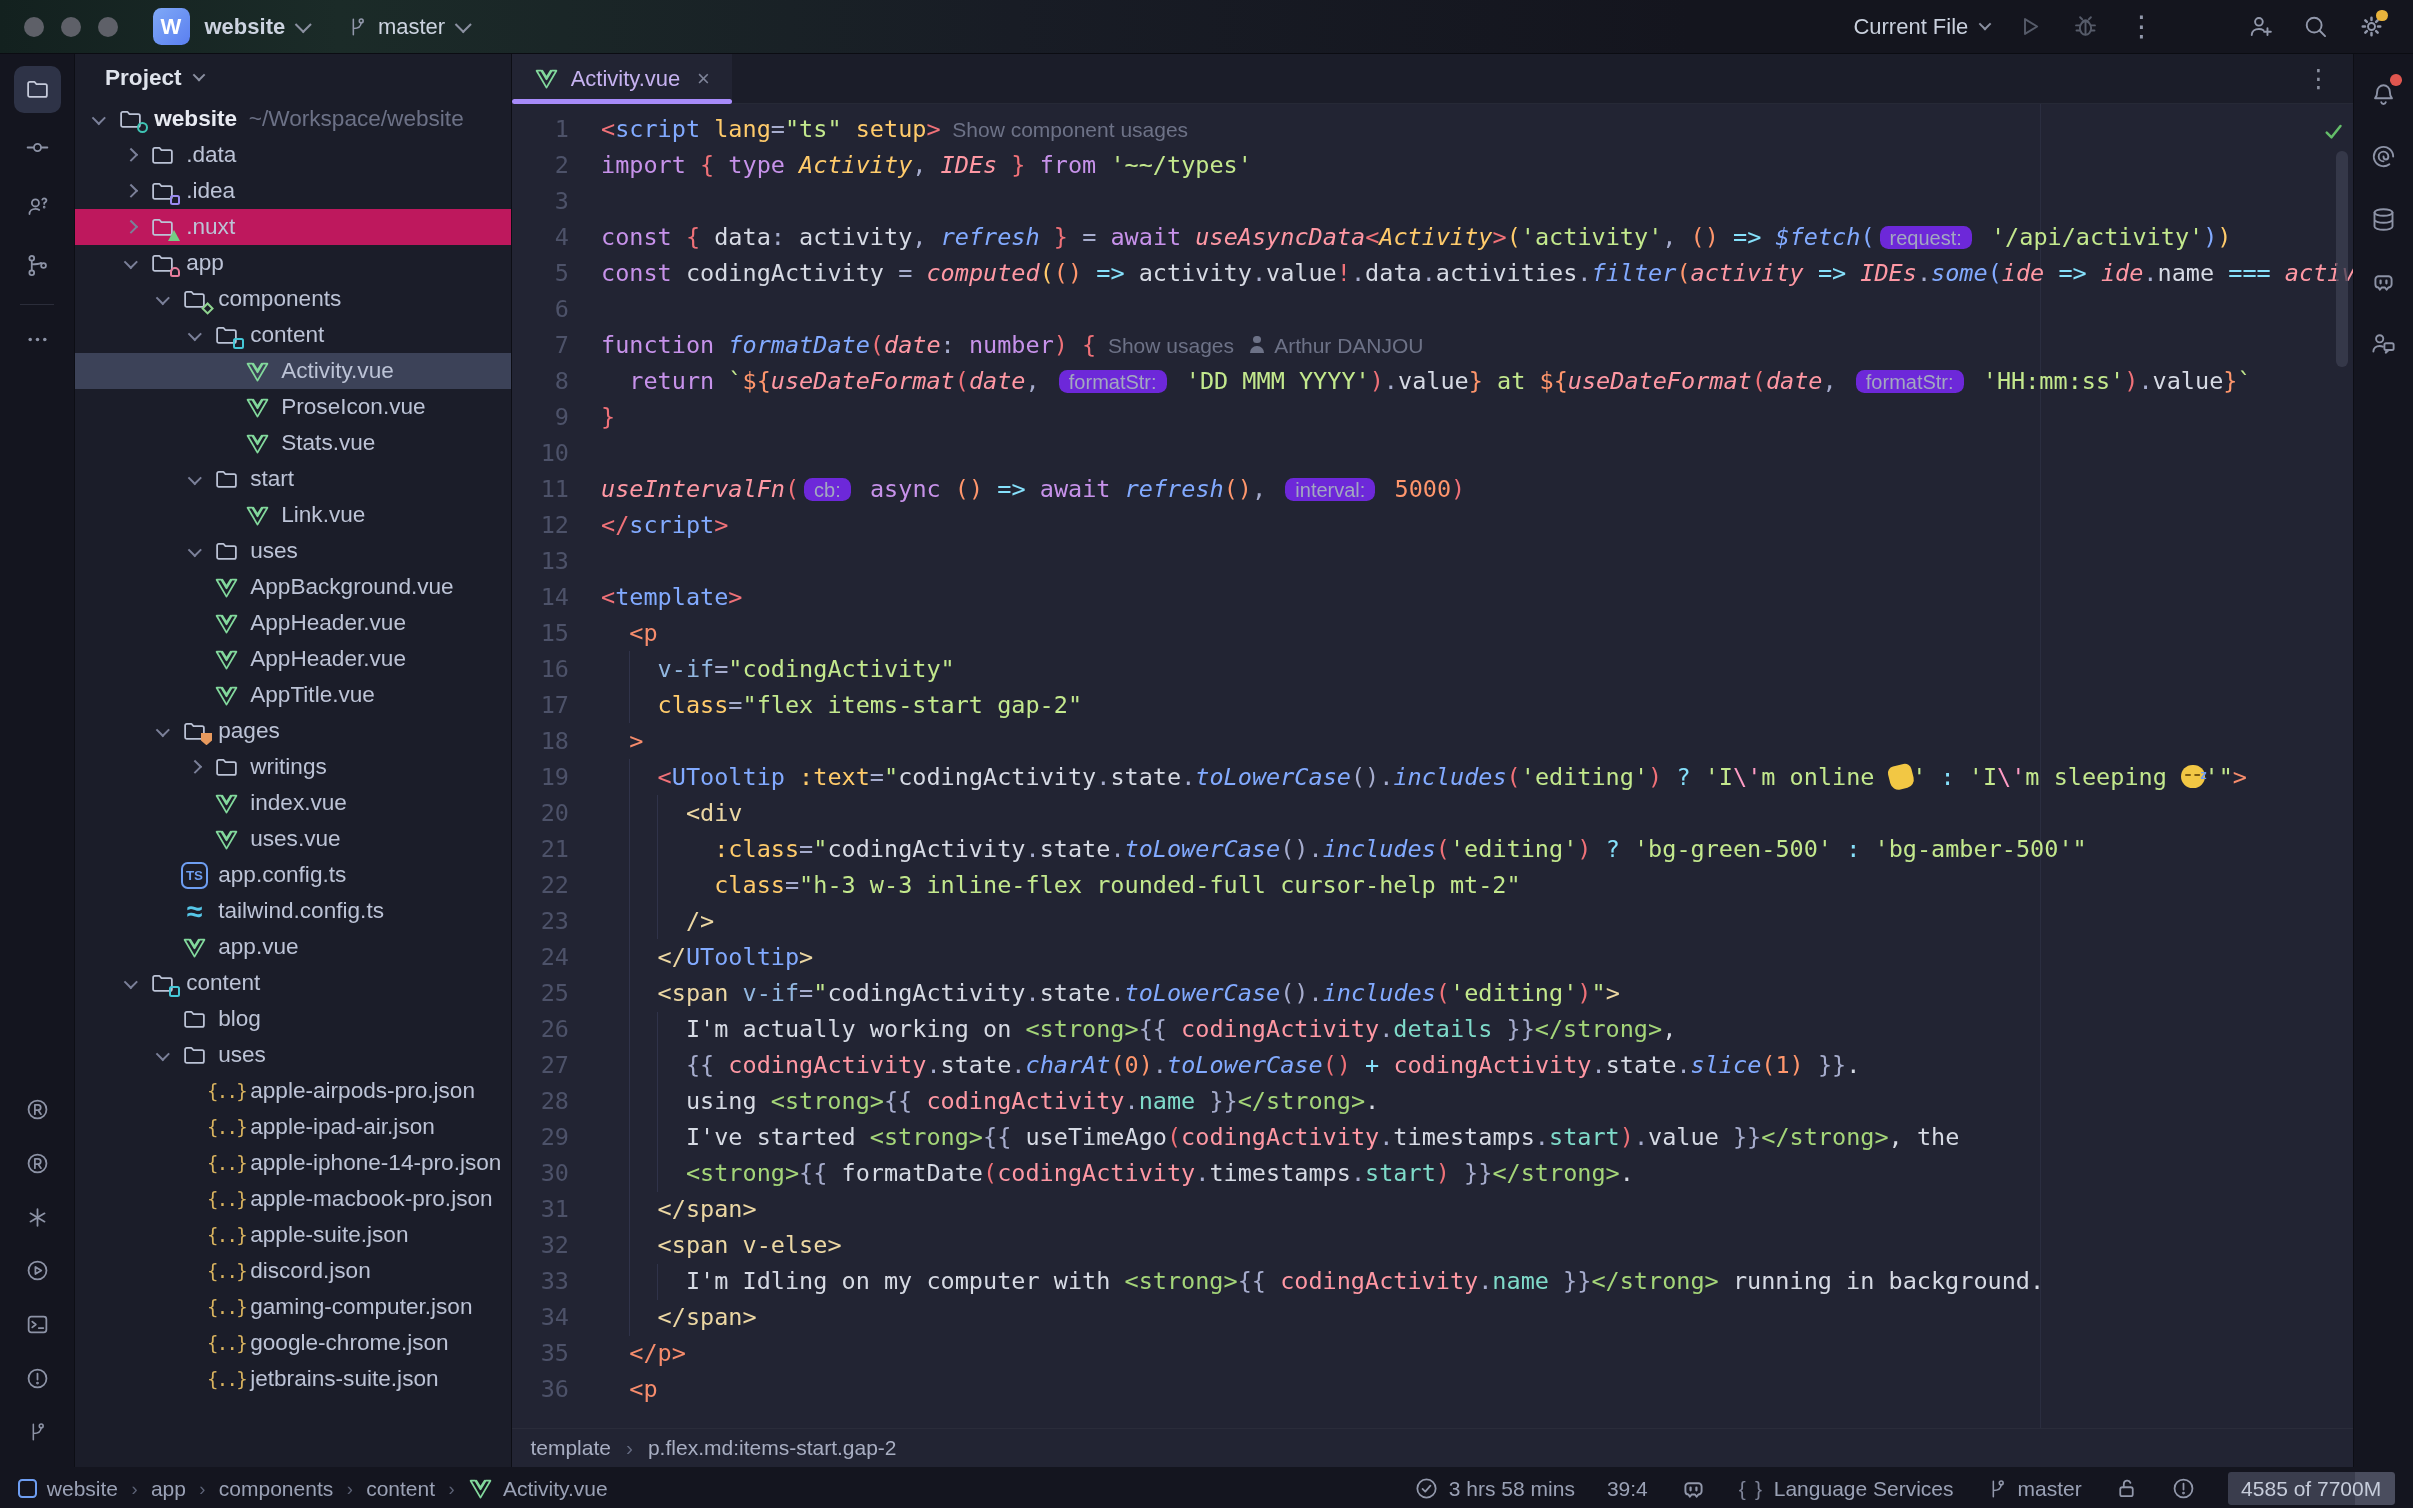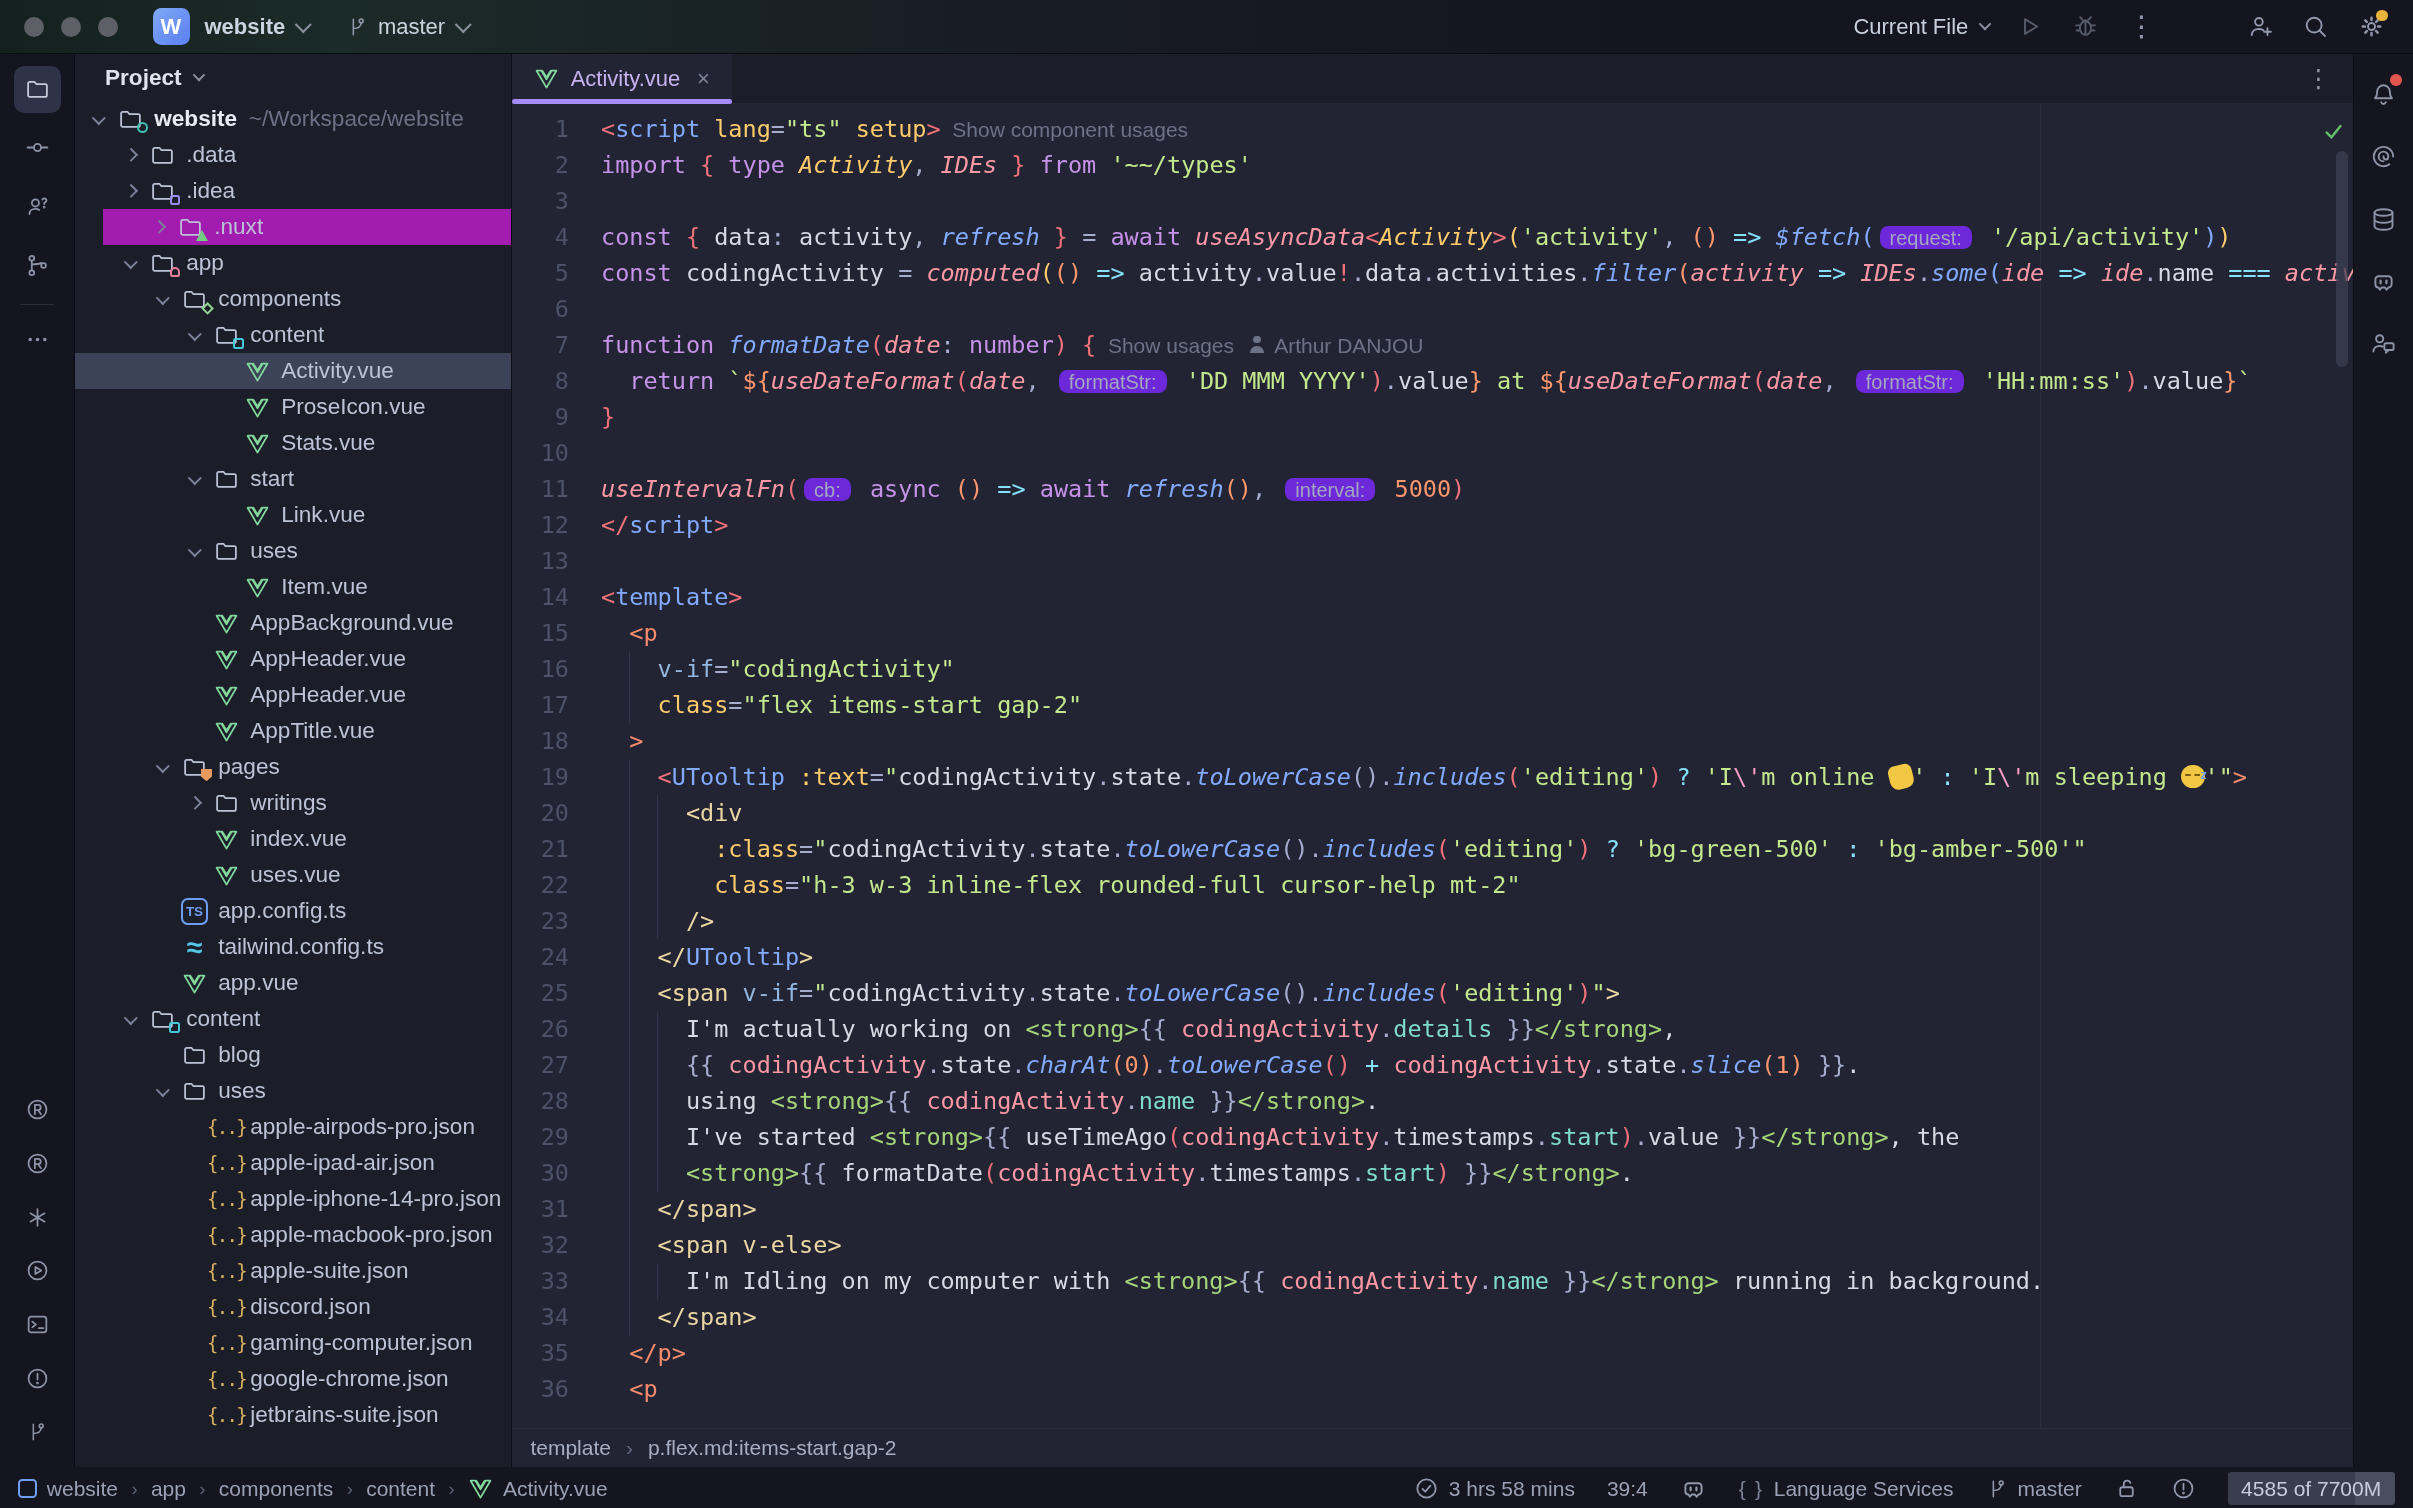--- a/index.html
+++ b/index.html
@@ -36,21 +36,21 @@
   .strip-div { width:34px; height:0.8px; background:#2b2d3a; margin-top:15px; }
   .strip-spacer { flex:1; }
 
   #projpanel { width:437px; background:#1b1d29; border-right:0.8px solid #0d0e15; overflow:hidden; }
   .pp-header { height:47px; display:flex; align-items:center; gap:10px; padding-left:30px;
     color:#dfe3ec; font-size:22.6px; font-weight:700; }
   .pp-header .caret { width:9.2px; height:9.2px; }
   .tree-row { height:36px; display:flex; align-items:center; font-size:22.6px; color:#bcc3d6;
     white-space:nowrap; cursor:default; }
   .tree-row.sel { background:#3c4258; }
-  .tree-row.hl  { background:#a21caf;margin-left:28px; }
+  .tree-row.hl  { background:#be185d; }
   .tree-row .bold { font-weight:700; color:#e8ebf2; }
   .tree-row .extra { color:#6c7186; margin-left:11.7px; }
   .chev { width:28.5px; display:inline-flex; justify-content:center; flex:none; }
   .chev i { border:solid #7b8099; border-width:0 2.1px 2.1px 0; padding:3.8px; display:inline-block; }
   .chev.open i  { transform:rotate(45deg); margin-top:-3.4px; }
   .chev.closed i{ transform:rotate(-45deg); }
   .ticon { width:34px; flex:none; display:inline-flex; align-items:center; justify-content:center;
     position:relative; margin-right:6.7px; }
   .fbadge { position:absolute; right:-0.8px; bottom:-1.7px; }
   .b-circle { width:11px; height:11px; border-radius:50%; border:2.1px solid #3fc4b4; display:block; }
@@ -450,30 +450,20 @@
           <span class="chev open">
             <i></i>
           </span>
           <span class="ticon">
             <svg width="25" height="25" viewBox="0 0 24 24" fill="none" stroke="currentColor" stroke-width="1.7" stroke-linecap="round" stroke-linejoin="round">
               <path d="M3 6.2C3 5.3 3.7 4.6 4.6 4.6H9l2 2.3h8.4c.9 0 1.6.7 1.6 1.6v9c0 .9-.7 1.6-1.6 1.6H4.6C3.7 19.1 3 18.4 3 17.5z"></path>
             </svg>
           </span>
           <span>uses</span>
         </div>
-        <div class="tree-row" style="padding-left: 137px;">
-          <span class="chev"></span>
-          <span class="ticon">
-            <svg width="25" height="25" viewBox="0 0 24 24" fill="none" stroke="currentColor" stroke-width="1.7" stroke-linecap="round" stroke-linejoin="round">
-              <path d="M2.5 4.5h4.6L12 12.7l4.9-8.2h4.6L12 20.8z" stroke="#82d89c"></path>
-              <path d="M8 4.5l4 6.6 4-6.6" stroke="#82d89c"></path>
-            </svg>
-          </span>
-          <span>Item.vue</span>
-        </div>
         <div class="tree-row" style="padding-left: 106px;">
           <span class="chev"></span>
           <span class="ticon">
             <svg width="25" height="25" viewBox="0 0 24 24" fill="none" stroke="currentColor" stroke-width="1.7" stroke-linecap="round" stroke-linejoin="round">
               <path d="M2.5 4.5h4.6L12 12.7l4.9-8.2h4.6L12 20.8z" stroke="#82d89c"></path>
               <path d="M8 4.5l4 6.6 4-6.6" stroke="#82d89c"></path>
             </svg>
           </span>
           <span>AppBackground.vue</span>
         </div>

